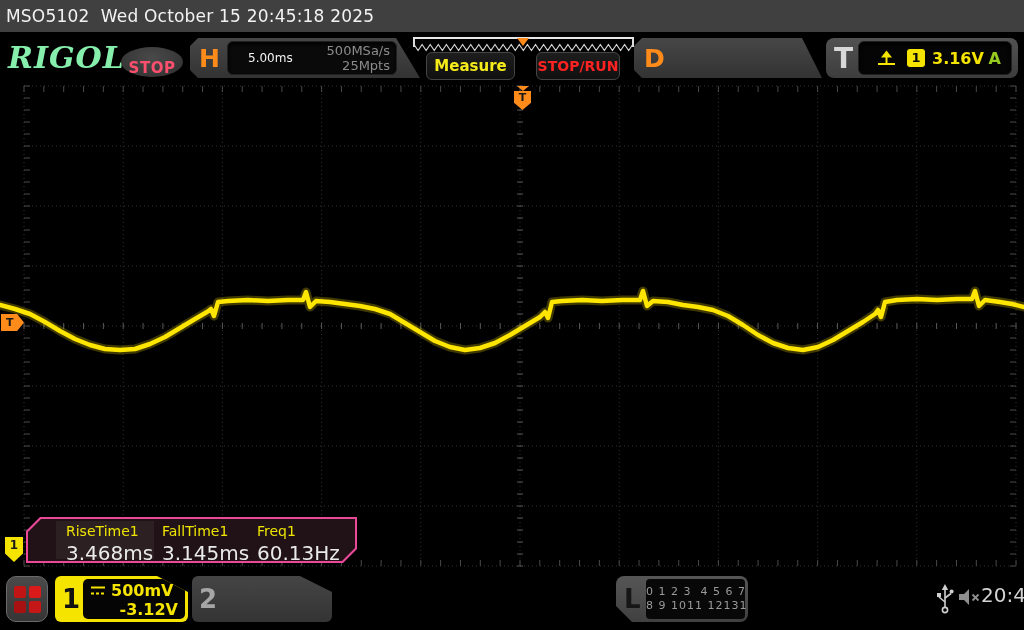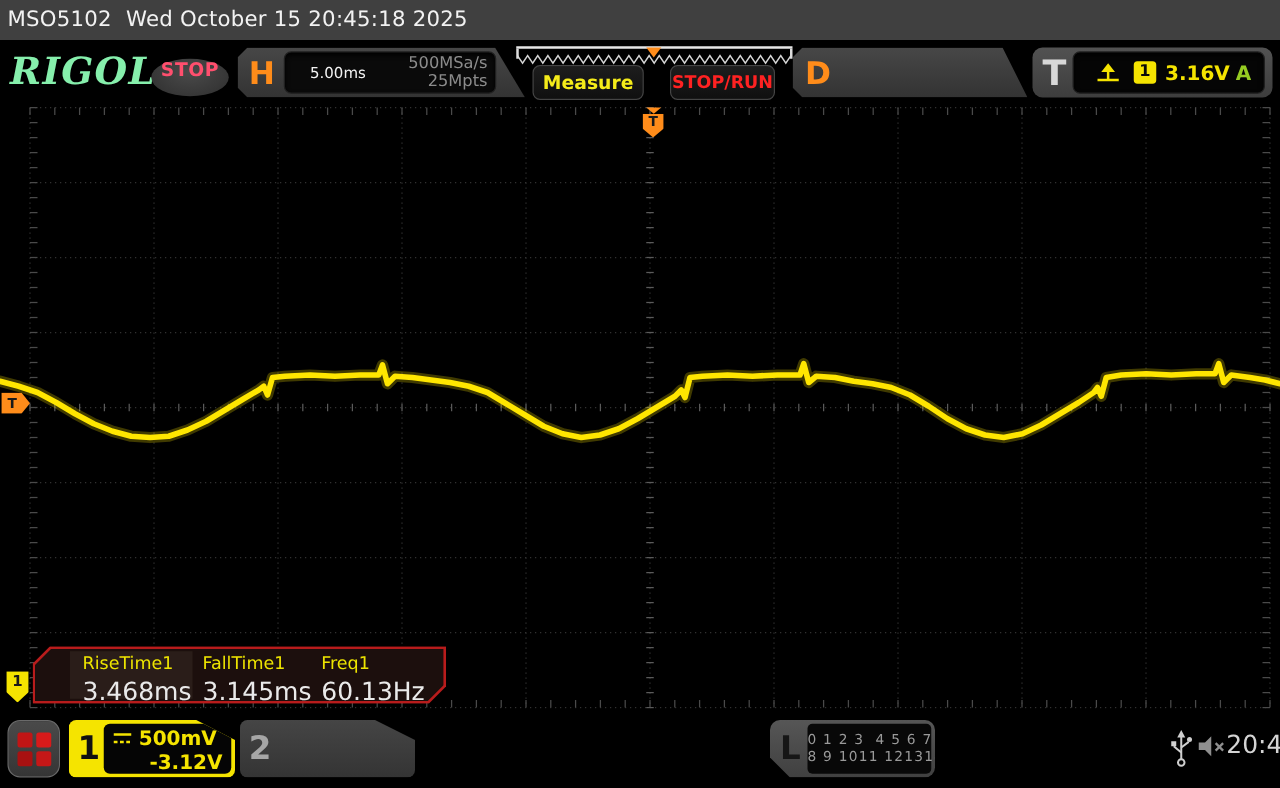--- a/index.html
+++ b/index.html
@@ -14,21 +14,21 @@
 
   
   .header { position:absolute; left:0; top:32px; width:1024px; height:53px; background:#000; }
   .logo {
     position:absolute; left:8px; top:8px; font-family:"DejaVu Serif", serif;
     font-weight:bold; font-size:30px; color:#86efac; letter-spacing:1px;font-style:italic;
   }
   .stop-ellipse {
     position:absolute; left:121px; top:15px; width:62px; height:30px; border-radius:50%;
     background:radial-gradient(ellipse at 50% 35%, #4a4a4a, #2e2e2e);
-    display:flex; align-items:flex-start; justify-content:center;
+    display:flex; align-items:flex-end; justify-content:center;
   }
   .stop-ellipse span { color:#ff4f6e; font-weight:bold; font-size:15px; letter-spacing:0.5px; }
 
   .h-group {
     position:absolute; left:190px; top:6px; width:230px; height:40px;
     background:linear-gradient(#474747,#333);
     clip-path:polygon(0 8px,8px 0,206px 0,230px 100%,8px 100%,0 calc(100% - 8px));
   }
   .h-label { position:absolute; left:9px; top:6px; font-size:25px; font-weight:bold; color:#ff8c1a; }
   .h-inner {
@@ -108,21 +108,21 @@
     color:#1a1a1a; font-size:11px; font-weight:bold; line-height:17px; padding-left:5px;
   }
   .ch1-offset-marker {
     position:absolute; left:5px; top:452px; width:18px; height:25px; background:#f5e400;
     clip-path:polygon(0 0,100% 0,100% 66%,50% 100%,0 66%);
     color:#1a1a1a; font-size:12px; font-weight:bold; text-align:center; line-height:17px;
   }
 
   
   .mbox {
-    position:absolute; left:26px; top:432px; width:331px; height:46px; background:#b91c1c;
+    position:absolute; left:26px; top:432px; width:331px; height:46px; background:#ec4899;
     clip-path:polygon(14px 0,100% 0,100% calc(100% - 14px),calc(100% - 14px) 100%,0 100%,0 14px);
   }
   .mbox-inner {
     position:absolute; left:2px; top:2px; right:2px; bottom:2px; background:rgba(14,14,12,0.92);
     clip-path:polygon(13px 0,100% 0,100% calc(100% - 13px),calc(100% - 13px) 100%,0 100%,0 13px);
   }
   .mbox-hl { position:absolute; left:28px; top:2px; width:98px; bottom:2px; background:rgba(220,220,190,0.07); }
   .mcol { position:absolute; top:0; }
   .mcol .mlabel { position:absolute; top:4px; left:0; color:#ede400; font-size:14px; white-space:nowrap; }
   .mcol .mvalue { position:absolute; top:22px; left:0; color:#eaeaea; font-size:20px; white-space:nowrap; }

